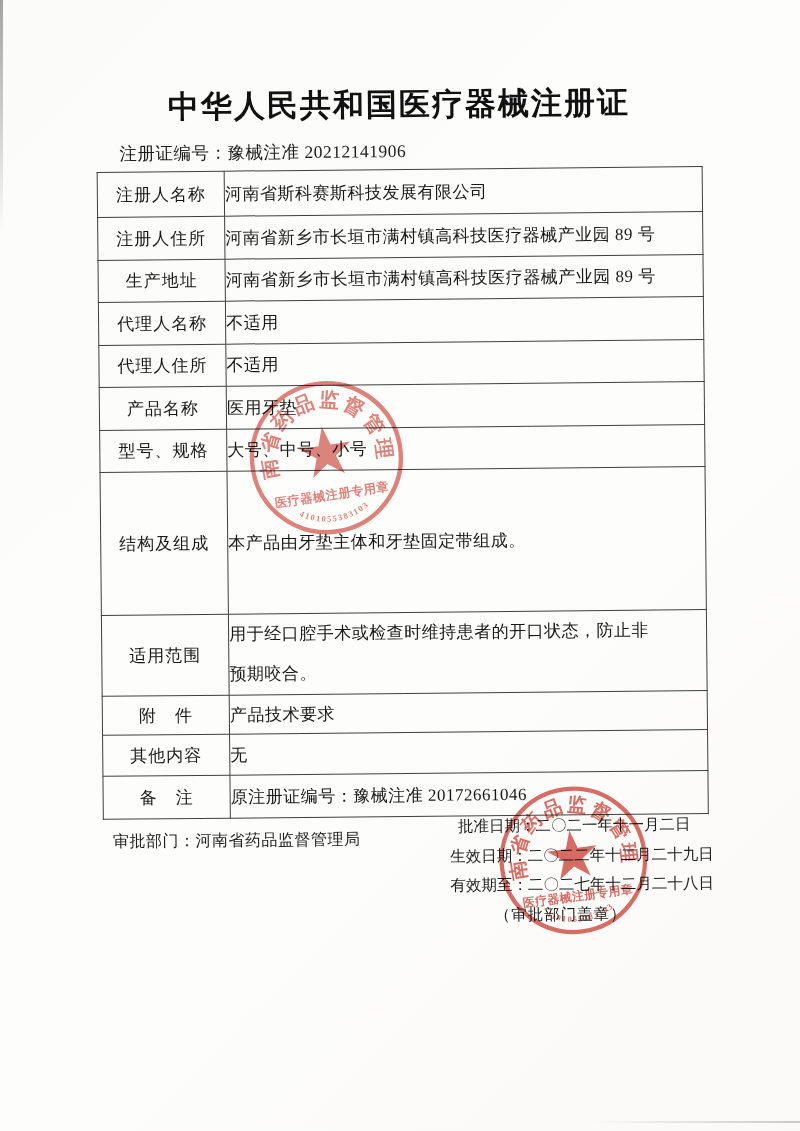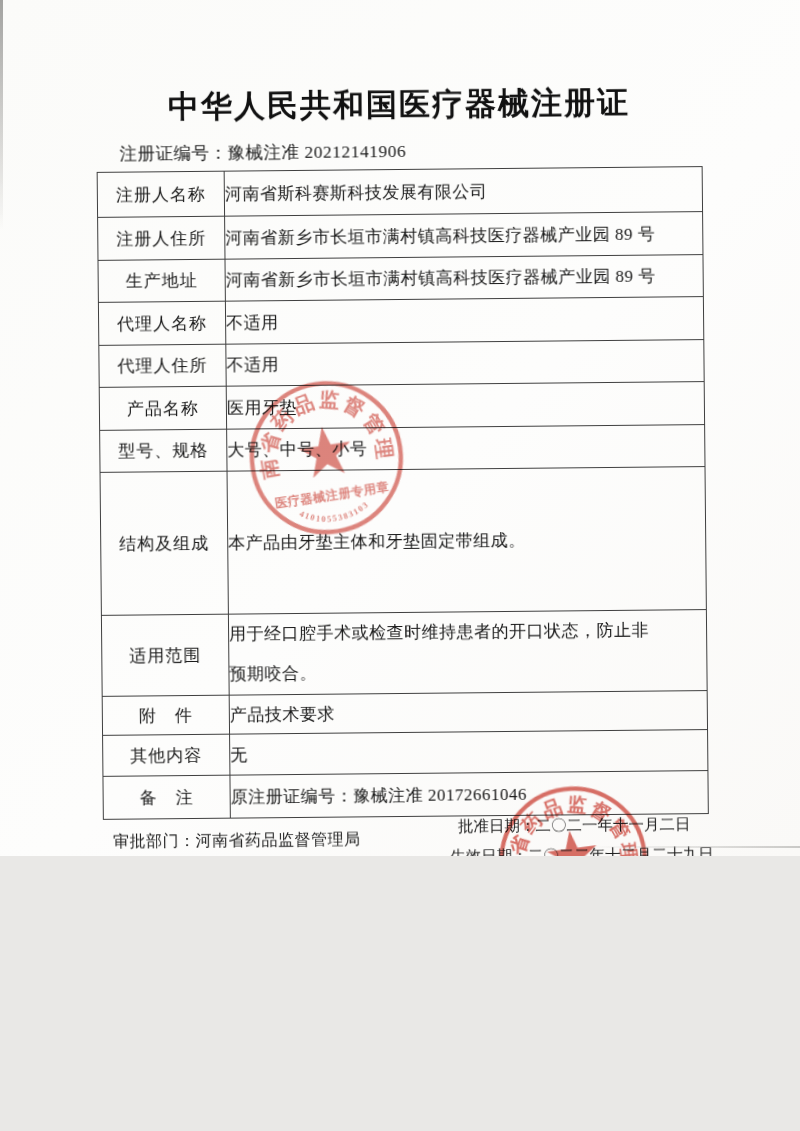--- a/index.html
+++ b/index.html
@@ -3,21 +3,21 @@
 <meta charset="utf-8">
 <style>
   html,body{margin:0;padding:0;}
   body{
     width:800px;height:1131px;
     background:#e9e8e6;
     font-family:"Liberation Serif","DejaVu Serif",serif;
     overflow:hidden;
   }
   .scan{
-    position:relative;width:800px;height:856px;
+    position:relative;width:800px;height:1131px;
     background:linear-gradient(135deg,#fbfbf9 0%,#fdfdfc 55%,#faf9f7 100%);
     overflow:hidden;
   }
   
   .edge-left{position:absolute;left:0;top:0;width:3px;height:230px;
     background:linear-gradient(180deg,#5a5a58,#c9c8c5 70%,transparent);opacity:.55;}
   .edge-bottom{position:absolute;right:0;bottom:8px;width:210px;height:2px;
     background:linear-gradient(90deg,transparent,#9a9996);opacity:.5;}
   .content{position:absolute;inset:0;transform:rotate(-0.55deg);transform-origin:400px 520px;color:#1c1c1c;}
 

